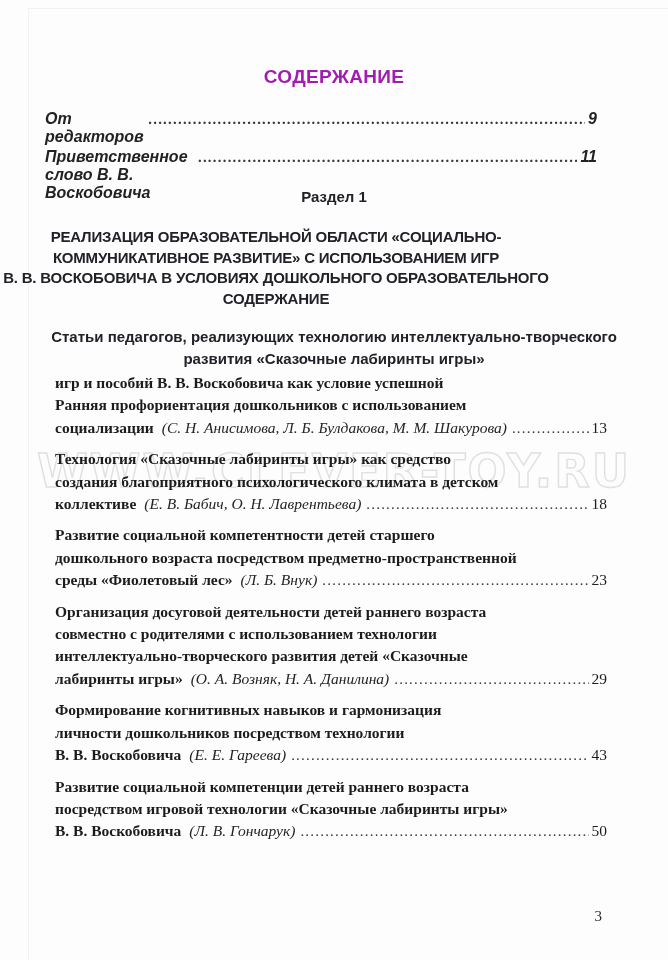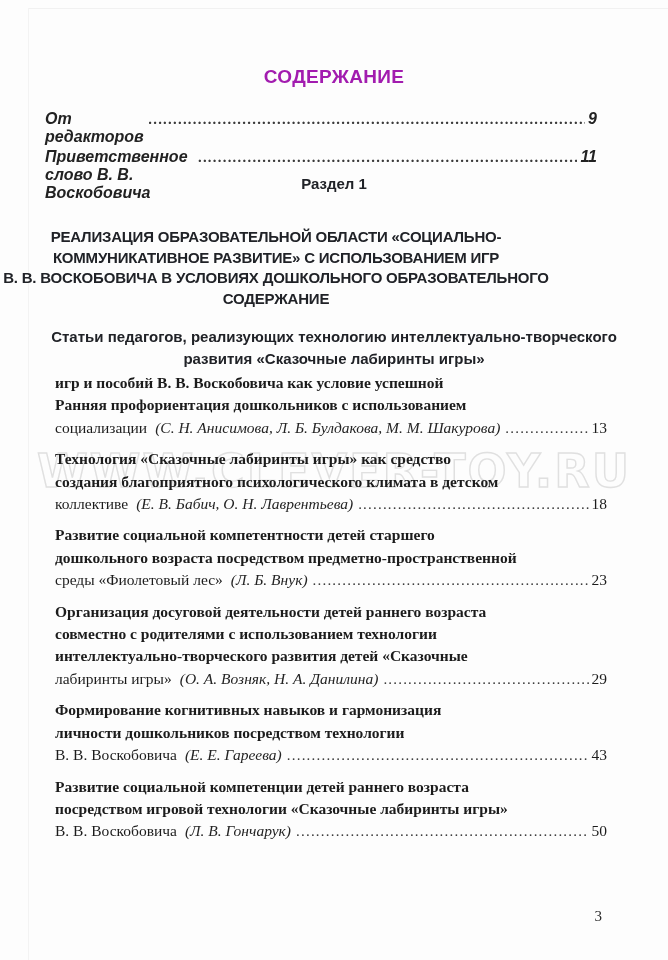--- a/index.html
+++ b/index.html
@@ -46,21 +46,21 @@
   .front-item{
     display:flex;align-items:baseline;
     font-family:"Liberation Sans",sans-serif;
     font-style:italic;font-weight:600;
     font-size:16px;color:#222;
     height:22px;margin-bottom:16px;
   }
   .front-pg{font-style:italic;}
 
   .kicker{
-    position:absolute;left:0;top:175px;width:668px;
+    position:absolute;left:0;top:188px;width:668px;
     text-align:center;
     font-family:"Liberation Sans",sans-serif;
     font-weight:bold;font-size:15px;color:#202227;
   }
 
   .section-heading{
     position:absolute;left:0;top:227px;width:552px;
     text-align:center;
     font-family:"Liberation Sans",sans-serif;
     font-weight:bold;font-size:15px;color:#202227;
@@ -80,21 +80,21 @@
   .entries{position:absolute;left:55px;top:372px;width:552px;}
   .entry{margin-bottom:9px;}
   .entry-line{
     font-weight:bold;font-size:15.5px;line-height:22.4px;
     white-space:nowrap;color:#1c1c1c;
   }
   .entry-last{
     display:flex;align-items:baseline;
     font-size:15.5px;line-height:22.4px;
   }
-  .entry-bold{font-weight:normal;white-space:nowrap;text-align:center;}
+  .entry-bold{font-weight:bold;white-space:nowrap;text-align:center;}
   .entry-authors{font-style:italic;margin-left:8px;white-space:nowrap;color:#242424;}
   .leader{
     flex:1 1 auto;overflow:hidden;white-space:nowrap;
     margin:0 3px 0 5px;min-width:10px;
     color:#3a3a3a;
   }
   .leader::after{
     content:"..................................................................................................................................................................................";
     letter-spacing:1.2px;font-size:15px;
     font-family:"Liberation Serif",serif;

